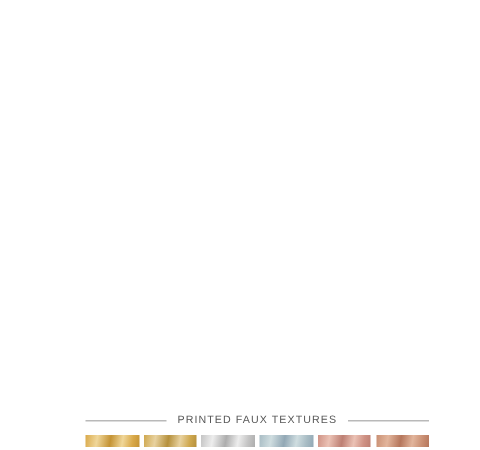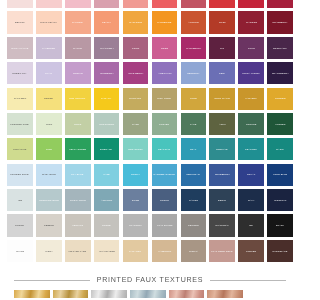--- a/index.html
+++ b/index.html
@@ -7,21 +7,21 @@
     width: 300px; height: 300px;
     background: #ffffff;
     font-family: "Liberation Sans", sans-serif;
     overflow: hidden;
   }
   #palette-page {
     width: 300px; height: 300px;
     position: relative;
     background: #ffffff;
     display: flex;
-    flex-direction: column;
+    flex-direction: row;
   }
   #swatch-grid {
     width: 300px;
     padding: 0 7px;
     display: grid;
     grid-template-columns: repeat(10, 1fr);
     column-gap: 3.2px;
     row-gap: 3.2px;
     margin-top: -14px;
   }

